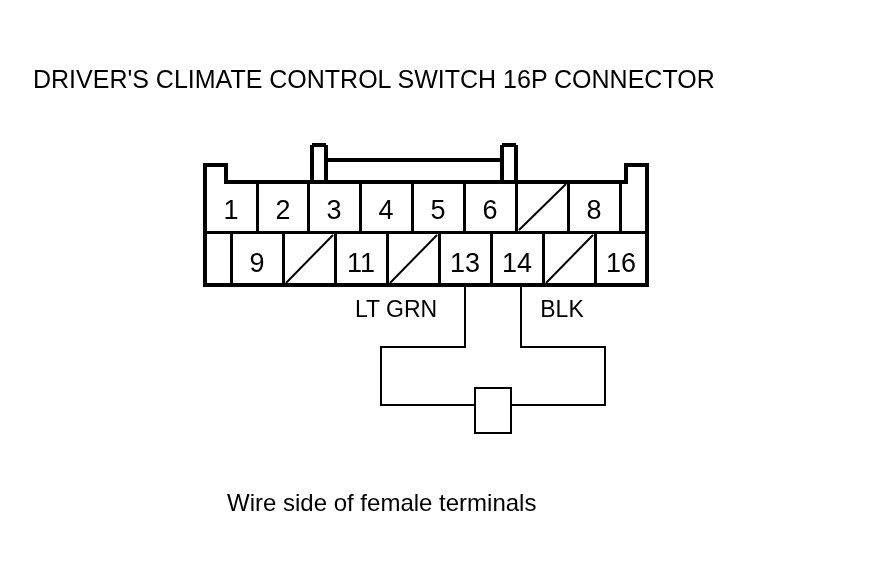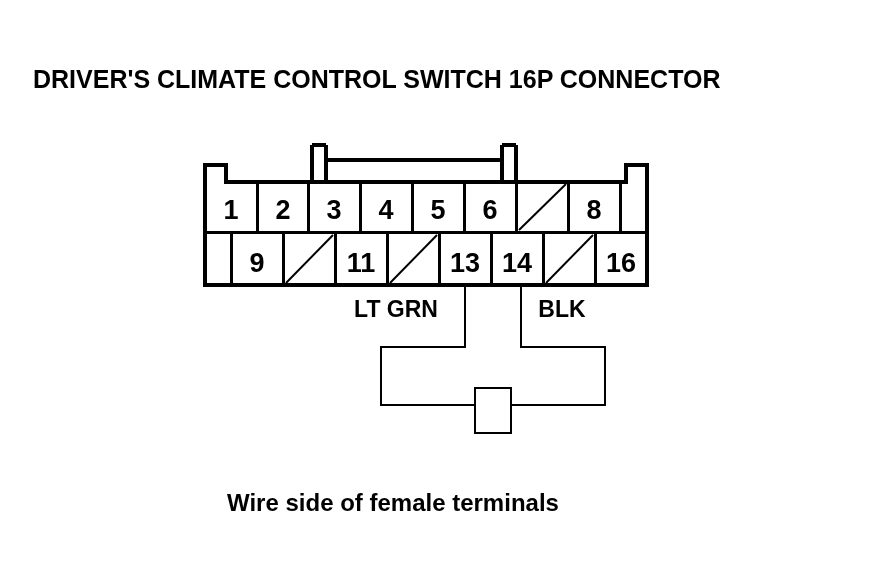--- a/index.html
+++ b/index.html
@@ -15,21 +15,20 @@
     overflow: hidden;
     font-family: "Liberation Sans", sans-serif;
     color: #000000;
   }
   #diagram-root {
     position: absolute;
     left: 0;
     top: 0;
     width: 880px;
     height: 578px;
-    font-weight: bold;
   }
   svg { display: block; }
 
   .wire-line, .outline {
     stroke: #000000;
     fill: none;
     shape-rendering: crispEdges;
   }
   .diag-slash {
     stroke: #000000;

